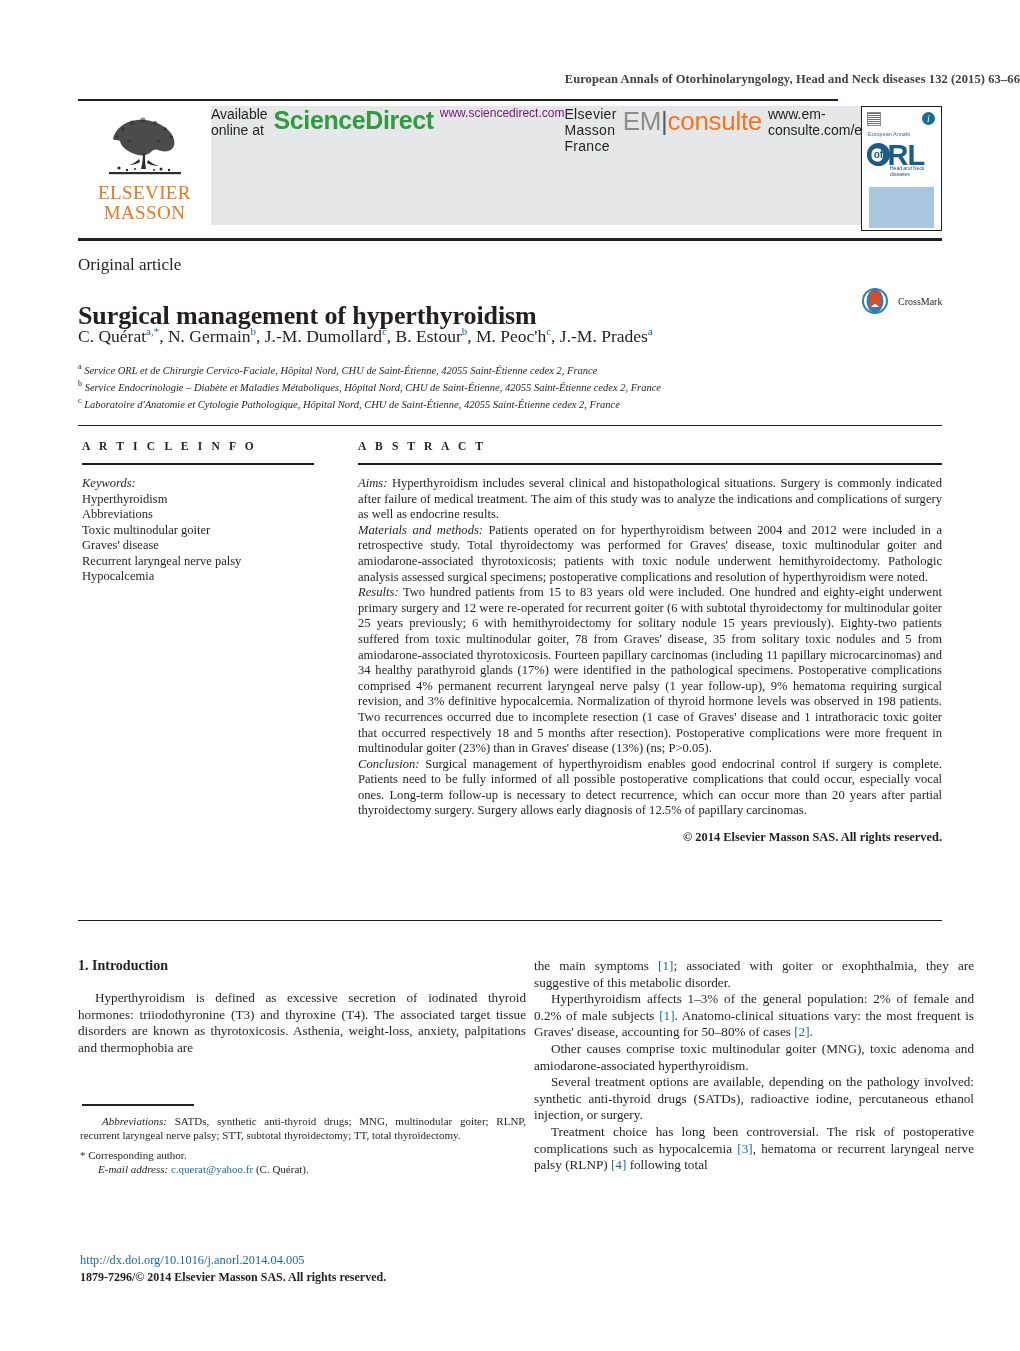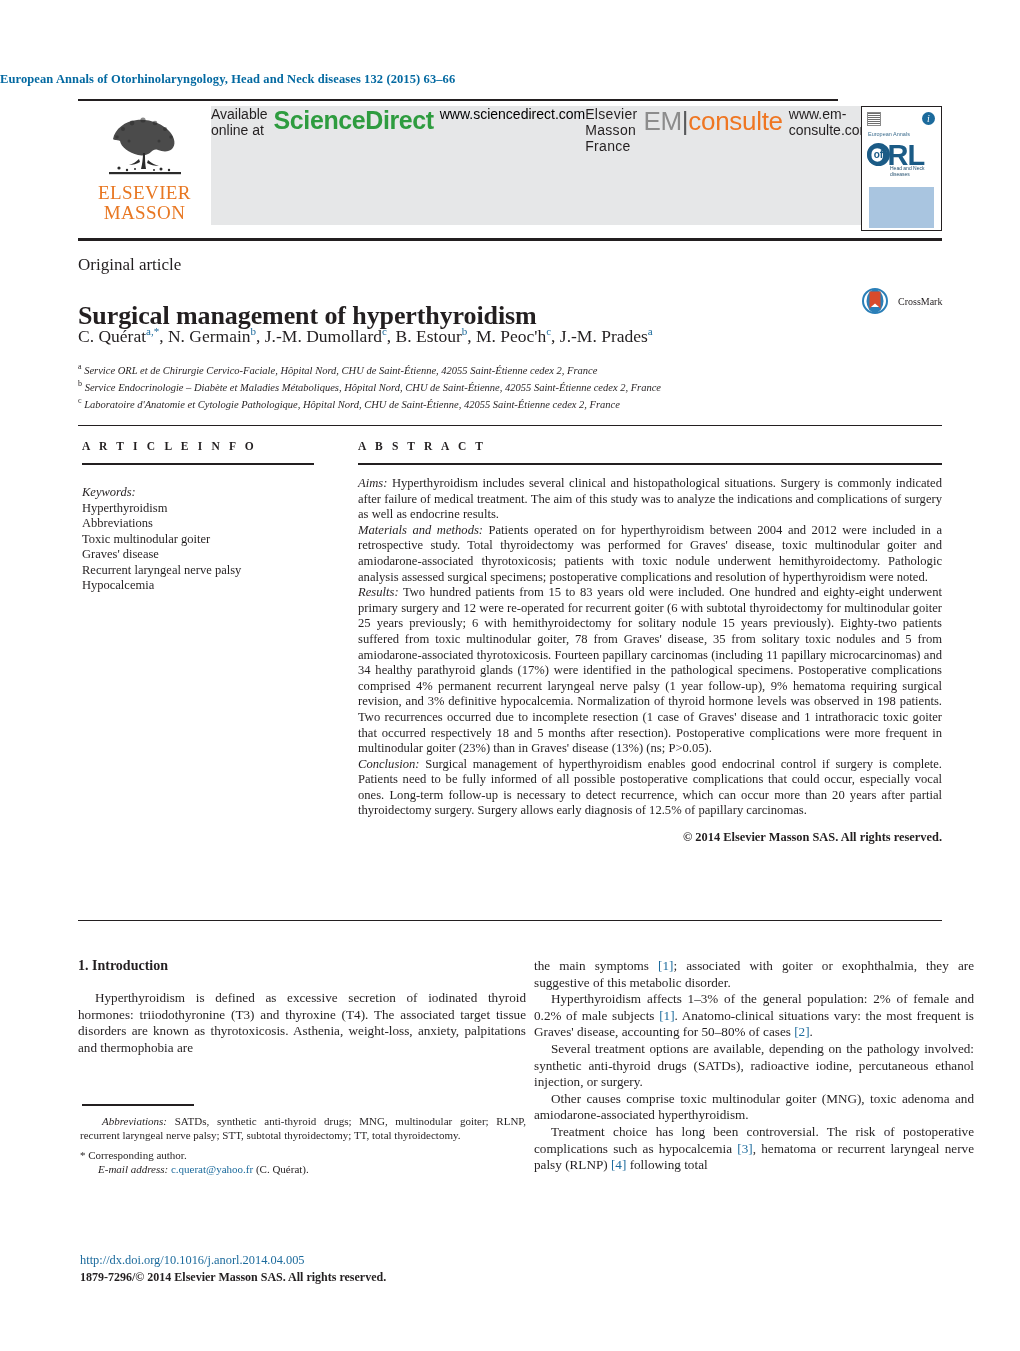--- a/index.html
+++ b/index.html
@@ -10,25 +10,25 @@
     font-family:"Liberation Serif", serif;
     color:#000000;
     position:relative;
     overflow:hidden;
   }
   .page { position:relative; width:1020px; height:1351px; padding:0; }
 
   
   .runhead {
     position:absolute; top:72px; left:0; width:1020px;
-    text-align:left;
+    text-align:right;
     font-family:"Liberation Serif", serif;
     font-weight:bold;
     font-size:12.5px;
-    color:#0369a1;
+    color:#404040;
     letter-spacing:0.1px;
   }
 
   
   .banner {
     position:absolute; top:99px; left:78px; width:864px; height:126px;
   }
   .banner-rule {
     position:absolute; top:0; left:0; width:760px; height:2px; background:#231f20;
   }
@@ -56,21 +56,21 @@
     display:flex; align-items:stretch;
   }
   .gp-col {
     flex:1 1 50%;
     display:flex; align-items:flex-start; justify-content:center;
     gap:6px;
     font-family:"Liberation Sans", sans-serif;
   }
   .gp-top { font-size:14px; color:#231f20; }
   .sd-word { font-size:25px; font-weight:bold; color:#2e9c3f; letter-spacing:-0.4px; }
-  .sd-url  { font-size:14px; color:#000000; }
+  .sd-url  { font-size:12px; color:#701a75; }
   .em-top  { font-size:14px; color:#231f20; letter-spacing:0.3px; }
   .em-logo { font-size:26px; letter-spacing:-0.3px; }
   .em-logo .em-grey { color:#8c8c8c; }
   .em-logo .em-bar  { color:#58595b; font-weight:300; }
   .em-logo .em-orange { color:#ef7622; }
   .em-url  { font-size:14px; color:#231f20; }
 
   
   .cover {
     position:absolute; top:0px; left:783px; width:81px; height:125px;
@@ -156,21 +156,21 @@
   }
   .abs-col {
     position:absolute; top:440px; left:358px; width:584px;
   }
   .sec-label {
     font-family:"Liberation Serif", serif; font-weight:bold;
     font-size:11.5px; letter-spacing:3.2px; color:#231f20;
   }
   .thin-rule { height:2px; background:#231f20; margin-top:11px; }
   .keywords {
-    margin-top:20px;
+    margin-top:11px;
     font-family:"Liberation Serif", serif; font-size:12.5px; line-height:15.5px; color:#231f20;
   }
   .kw-title { font-style:italic; }
   .abs-body {
     margin-top:11px;
     font-family:"Liberation Serif", serif; font-size:12.6px; line-height:15.6px;
     text-align:justify; color:#231f20;
   }
   .abs-body p { margin:0; }
   .abs-body .lead { font-style:italic; }
@@ -349,22 +349,22 @@
 
   <div class="col-left">
     <h2 class="h2">1.  Introduction</h2>
     <p class="body-p">Hyperthyroidism is defined as excessive secretion of iodinated thyroid hormones: triiodothyronine (T3) and thyroxine (T4). The associated target tissue disorders are known as thyrotoxicosis. Asthenia, weight-loss, anxiety, palpitations and thermophobia are</p>
   </div>
 
   <div class="col-right">
     <p class="body-p" style="text-indent:0"><span>the main symptoms </span><span class="ref">[1]</span><span>; associated with goiter or exophthalmia, they are suggestive of this metabolic disorder.</span></p>
     <div id="right-paras">
         <p class="body-p">Hyperthyroidism affects 1–3% of the general population: 2% of female and 0.2% of male subjects <span class="ref">[1]</span>. Anatomo-clinical situations vary: the most frequent is Graves' disease, accounting for 50–80% of cases <span class="ref">[2]</span>.</p>
+        <p class="body-p">Other causes comprise toxic multinodular goiter (MNG), toxic adenoma and amiodarone-associated hyperthyroidism.</p>
         <p class="body-p">Several treatment options are available, depending on the pathology involved: synthetic anti-thyroid drugs (SATDs), radioactive iodine, percutaneous ethanol injection, or surgery.</p>
-        <p class="body-p">Other causes comprise toxic multinodular goiter (MNG), toxic adenoma and amiodarone-associated hyperthyroidism.</p>
         <p class="body-p">Treatment choice has long been controversial. The risk of postoperative complications such as hypocalcemia <span class="ref">[3]</span>, hematoma or recurrent laryngeal nerve palsy (RLNP) <span class="ref">[4]</span> following total</p>
       </div>
   </div>
 
   <div class="fn-rule"></div>
   <div class="footnote">
     <div class="fn-indent"><span class="ital">Abbreviations:</span><span>  SATDs, synthetic anti-thyroid drugs; MNG, multinodular goiter; RLNP, recurrent laryngeal nerve palsy; STT, subtotal thyroidectomy; TT, total thyroidectomy.</span></div>
     <div class="fn-corr">* Corresponding author.</div>
     <div class="fn-mail"><span class="ital">E-mail address:</span> <a href="#">c.querat@yahoo.fr</a> <span>(C. Quérat).</span></div>
   </div>

